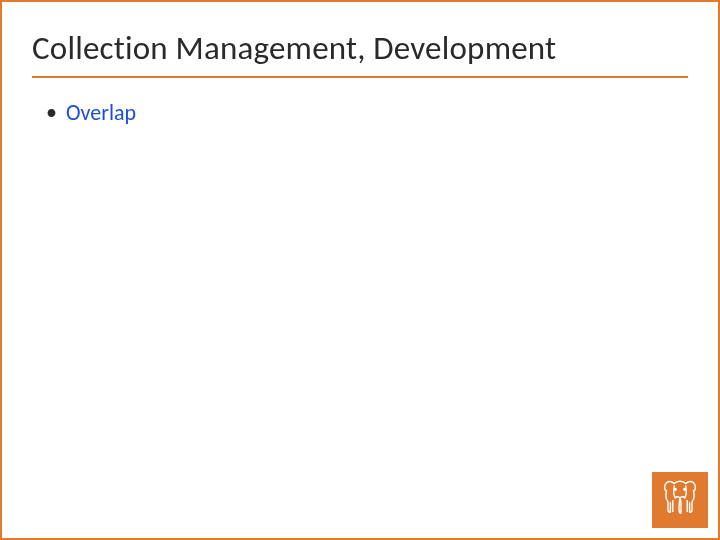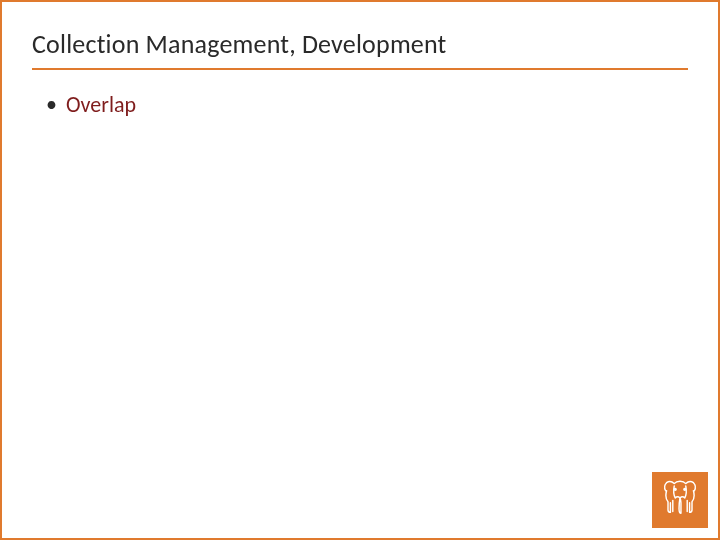--- a/index.html
+++ b/index.html
@@ -11,40 +11,40 @@
       position: relative;
     }
     .slide {
       width: 720px;
       height: 540px;
       border: 2px solid #e07a2e;
       position: relative;
       padding: 0;
     }
     .title {
-      font-size: 26px;
+      font-size: 33px;
       color: #2a2a2a;
       font-weight: 400;
       padding: 26px 30px 8px 30px;
       letter-spacing: 0.2px;
     }
     .divider {
       height: 2px;
       background: #e07a2e;
       margin: 0 30px 20px 30px;
     }
     .content {
       padding: 0 40px;
     }
     .bullet-list {
       list-style: none;
     }
     .bullet-item {
       font-size: 22px;
-      color: #7f1d1d;
+      color: #1d4ed8;
       position: relative;
       padding-left: 24px;
       line-height: 1.4;
     }
     .bullet-item::before {
       content: "•";
       position: absolute;
       left: 4px;
       top: 0;
       font-size: 22px;

